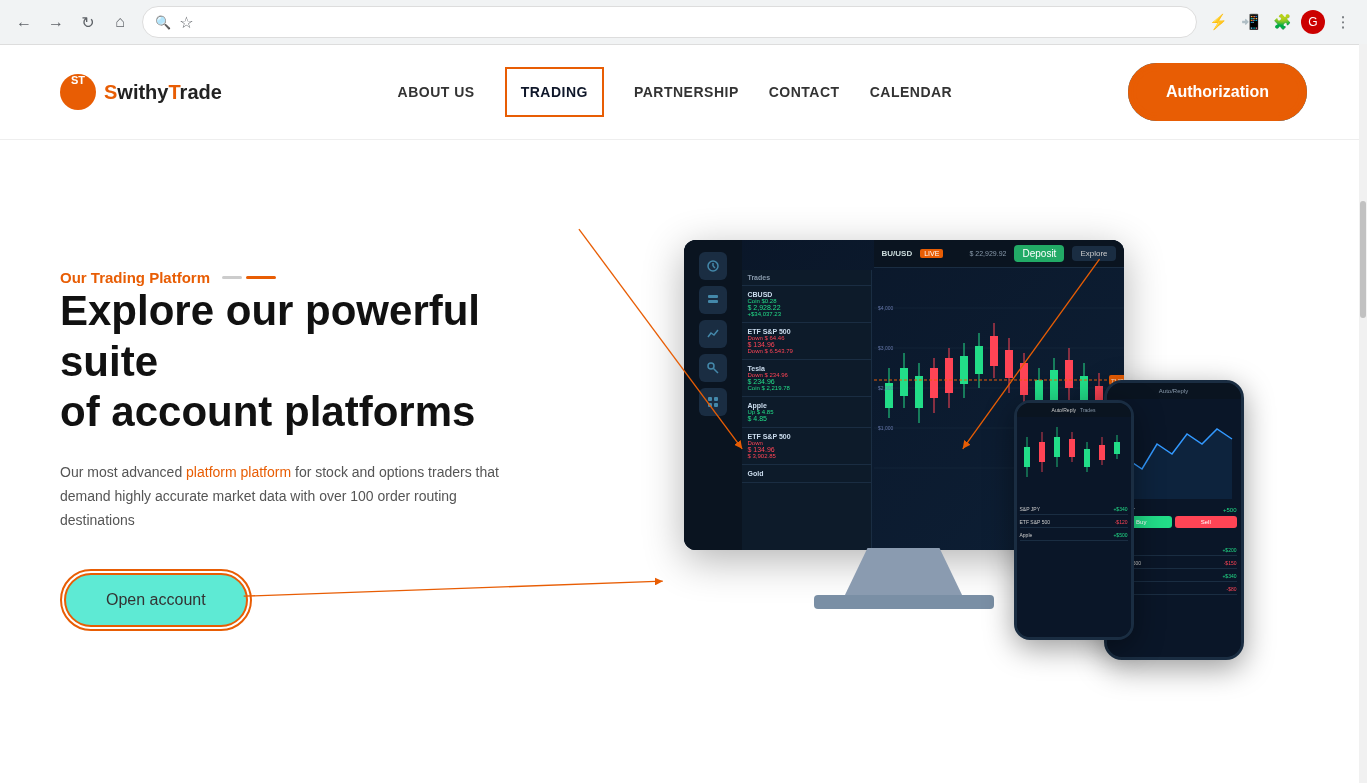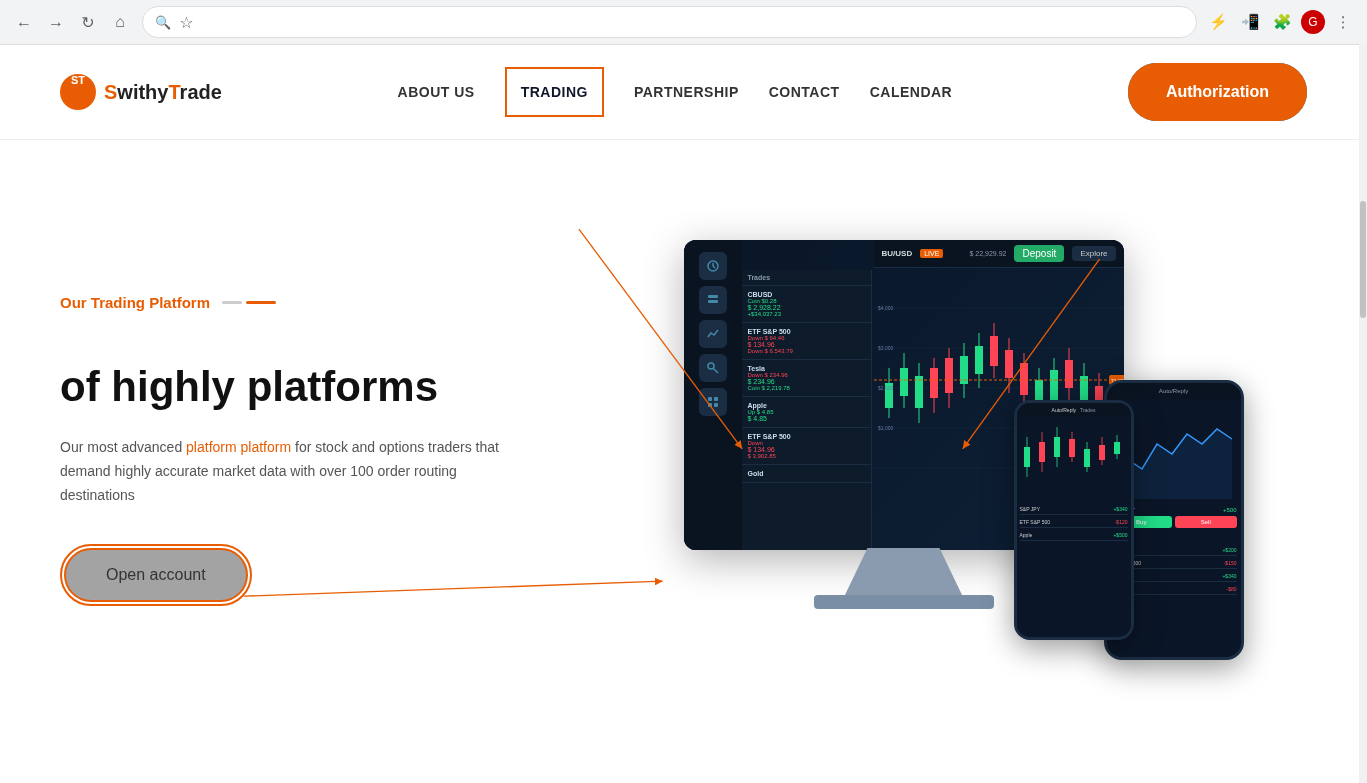--- a/index.html
+++ b/index.html
@@ -156,21 +156,21 @@
     }
     .hero-desc {
       font-size: 14px;
       color: #555;
       line-height: 1.7;
       margin-bottom: 36px;
       max-width: 460px;
     }
     .hero-desc a { color: #e85d04; text-decoration: none; }
     .open-account-btn {
-      background: #a3a3a3;
+      background: #5eead4;
       color: #333;
       border: 2px solid #e85d04;
       padding: 16px 40px;
       border-radius: 30px;
       font-size: 16px;
       font-weight: 500;
       cursor: pointer;
       display: inline-block;
     }
     .open-account-wrapper {
@@ -385,22 +385,22 @@
     <div class="hero-content">
       <div class="section-label">
         <span class="section-label-text">Our Trading Platform</span>
         <div class="section-label-line">
           <div class="line-dash"></div>
           <div class="line-dash-orange"></div>
         </div>
       </div>
 
       <h1 class="hero-title">
-        <br>
-        <span>of highly platforms</span>
+        <span>Explore our powerful suite</span><br>
+        <span>of account platforms</span>
       </h1>
 
       <p class="hero-desc">
         Our most advanced <a>platform platform</a> for stock and options traders that demand highly accurate market data with over 100 order routing destinations
       </p>
 
       <div class="open-account-wrapper">
         <button class="open-account-btn">Open account</button>
       </div>
     </div>

